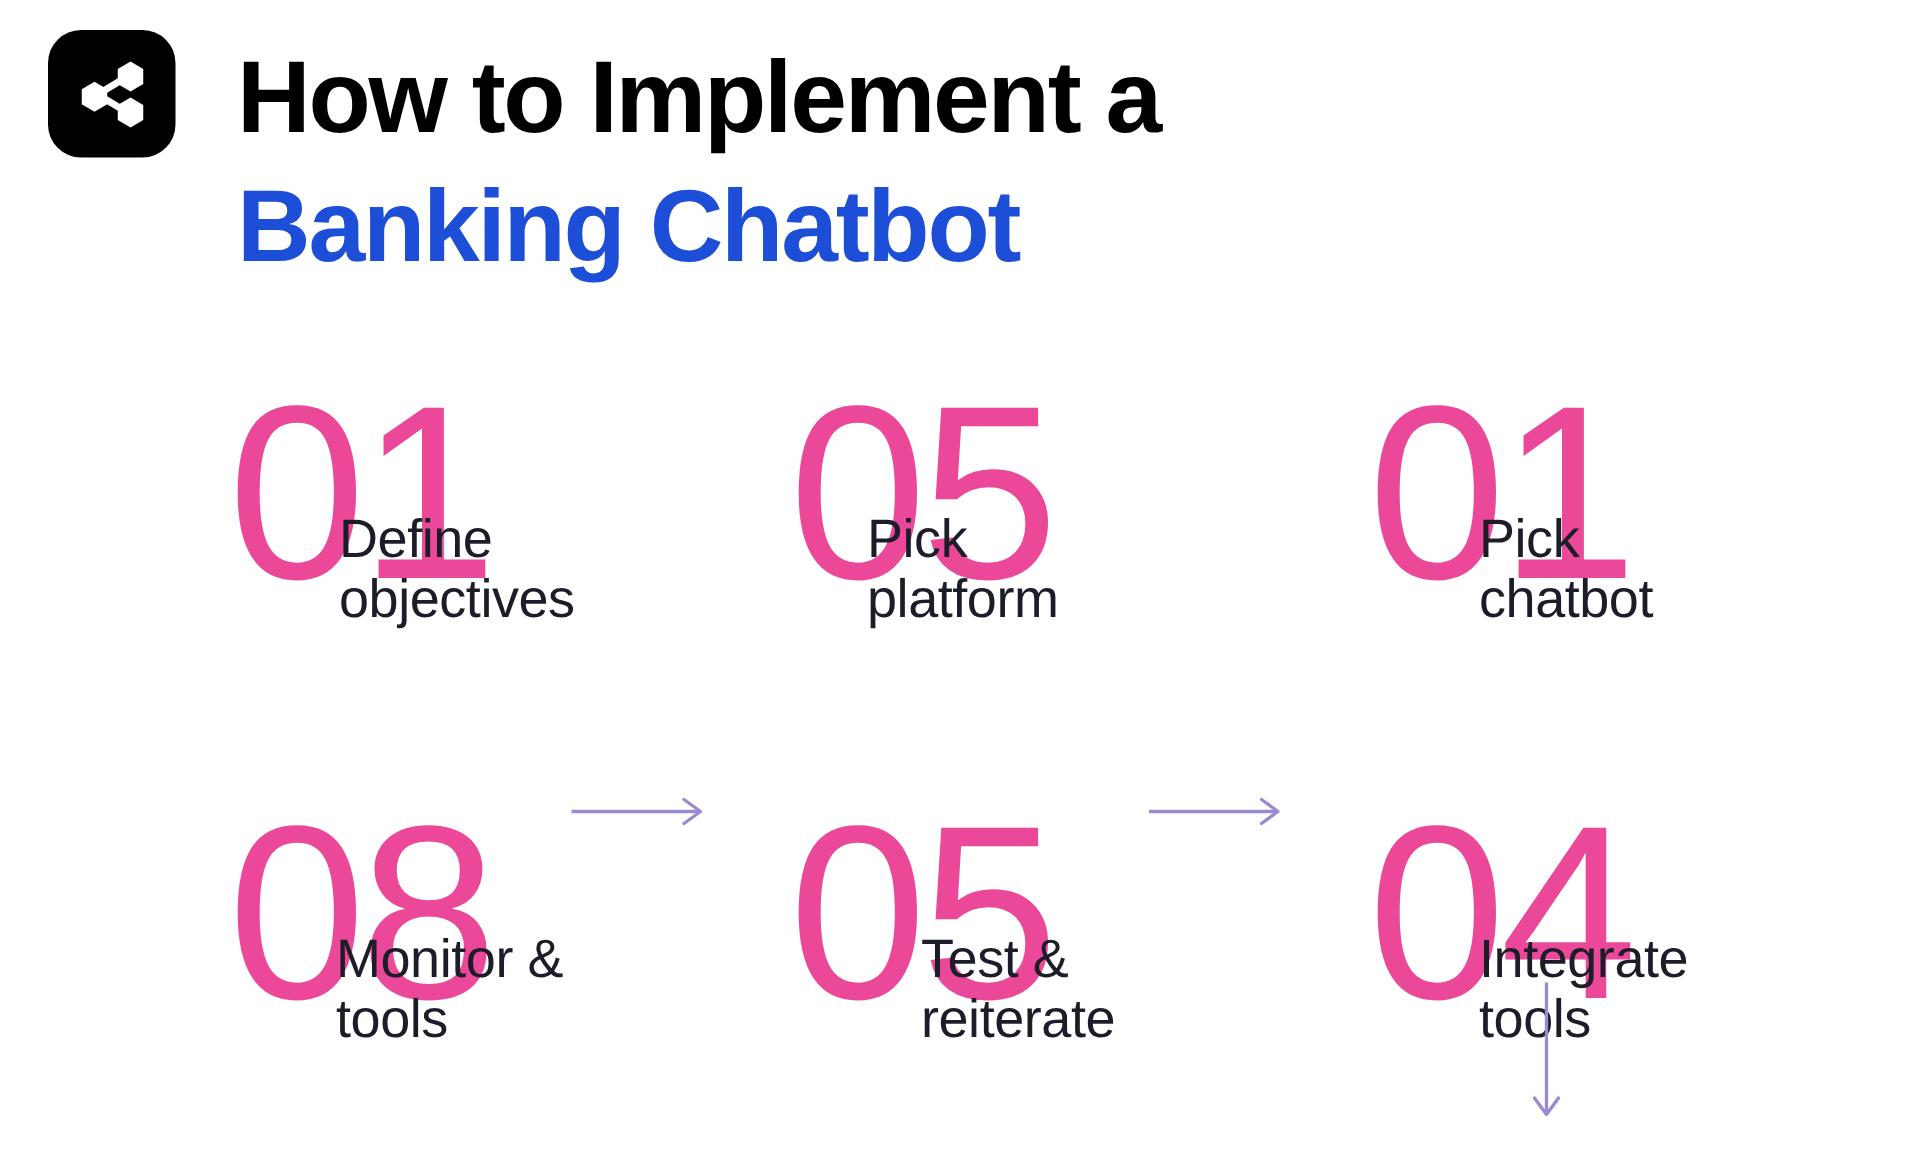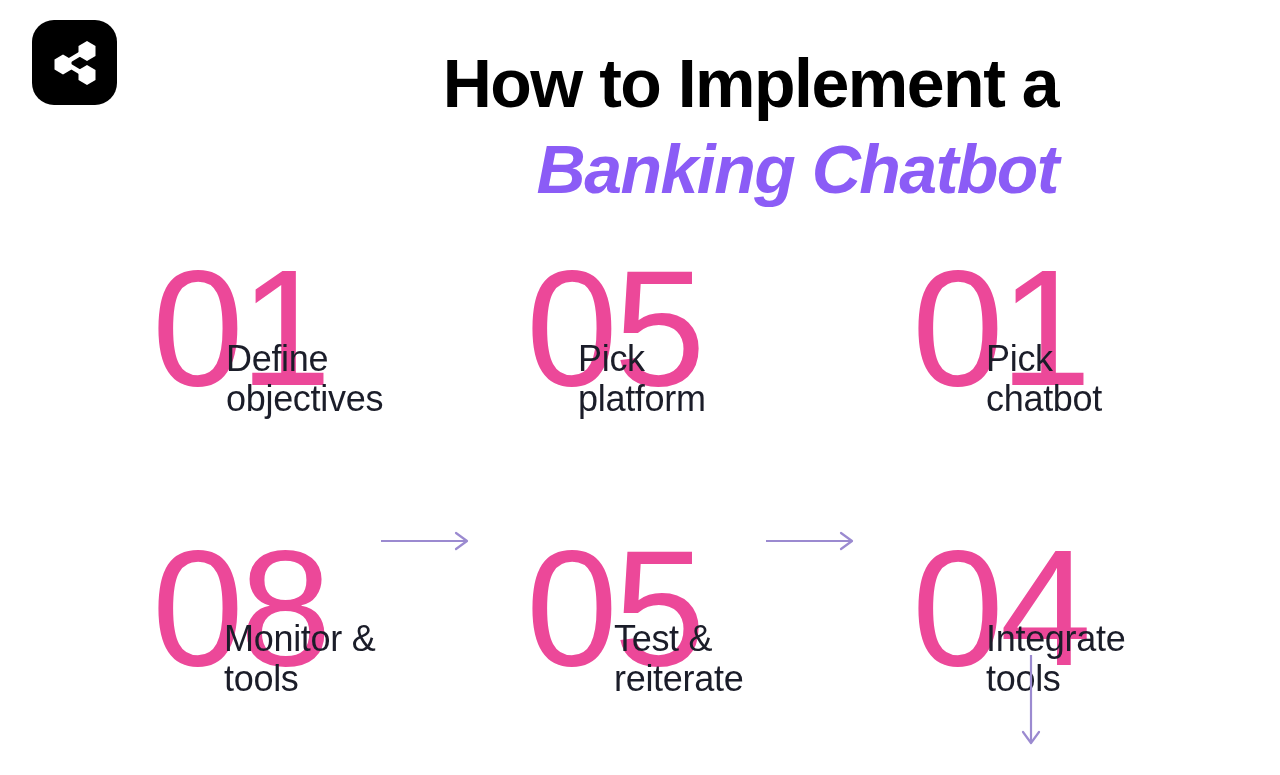--- a/index.html
+++ b/index.html
@@ -36,33 +36,32 @@
     border-radius: 22px;
     display: flex;
     align-items: center;
     justify-content: center;
   }
   #logo-badge svg { display: block; }
 
   #title-block {
     position: absolute;
     left: 158px;
-    top: 40px;
+    top: 22px;
     width: 900px;
-    text-align: right;
   }
   .title-line {
     font-size: 68px;
     font-weight: bold;
     line-height: 86px;
     letter-spacing: -1.5px;
     white-space: nowrap;
   }
   .title-line.primary { color: #000000; }
-  .title-line.accent  { color: #8b5cf6; font-style: italic; }
+  .title-line.accent  { color: #1d4ed8; }
 
   
   #steps {
     position: absolute;
     left: 0;
     top: 230px;
     width: 1280px;
     height: 520px;
   }
   .step {

